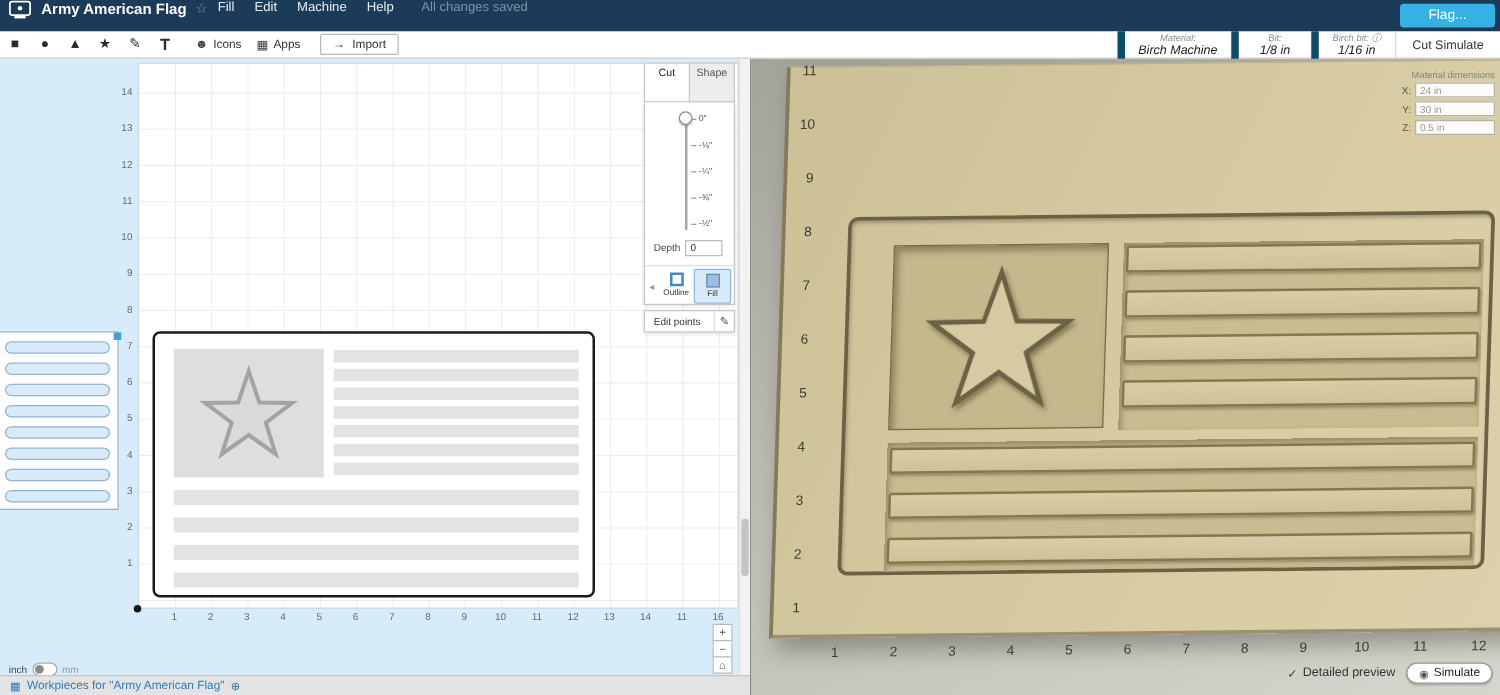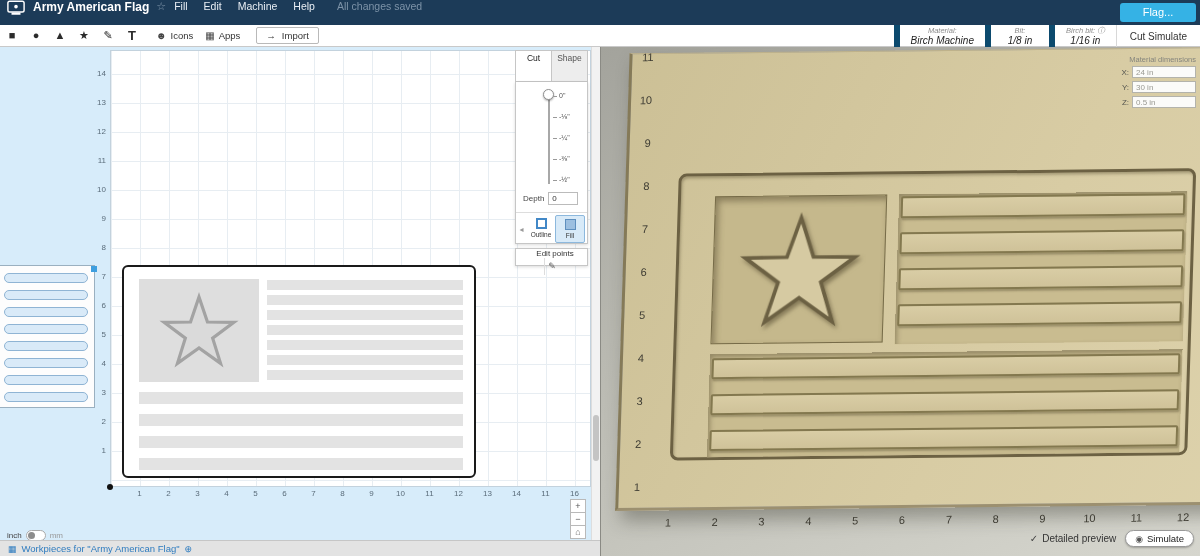--- a/index.html
+++ b/index.html
@@ -92,21 +92,21 @@
   .cp-div { position:absolute; top:130px; left:0; width:100%; border-top:1px solid #ddd; }
   .of-row { position:absolute; top:132px; left:0; width:100%; height:30px; display:flex; align-items:center; }
   .of-arrow { width:11px; text-align:center; font-size:8px; color:#999; }
   .of-btn { width:28px; height:28px; text-align:center; padding-top:3px; border-radius:2px; }
   .of-btn.selected { background:#d8eaf8; border:1px solid #8cb8dd; width:30px; }
   .of-icon { width:11px; height:11px; margin:0 auto; }
   .of-icon.outline { border:2px solid #4288c7; background:#fff; }
   .of-icon.fill { background:#9cbfe0; border:1px solid #5e8fbe; }
   .of-lbl { font-size:6.5px; color:#333; margin-top:2px; }
   .editbox { margin-top:4px; background:#fff; border:1px solid #c6c6c6; height:18px; display:flex;
-             align-items:center; box-shadow:0 1px 3px rgba(0,0,0,.15);flex-direction:column; }
+             align-items:center; box-shadow:0 1px 3px rgba(0,0,0,.15); }
   .ep-label { flex:1; font-size:8px; color:#333; padding-left:7px; }
   .ep-icon { width:16px; text-align:center; font-size:9px; color:#555; border-left:1px solid #ddd;
              line-height:17px; }
 
   
   .zoom { position:absolute; left:570px; top:453px; width:16px; z-index:4; }
   .zoom div { width:16px; height:14px; background:#fff; border:1px solid #b9b9b9; font-size:9px;
               color:#555; text-align:center; line-height:12px; margin-top:-1px; }
   .vsb { position:absolute; right:0; top:0; width:9px; height:100%; background:#f2f2f2;
          border-left:1px solid #ddd; z-index:6; }

